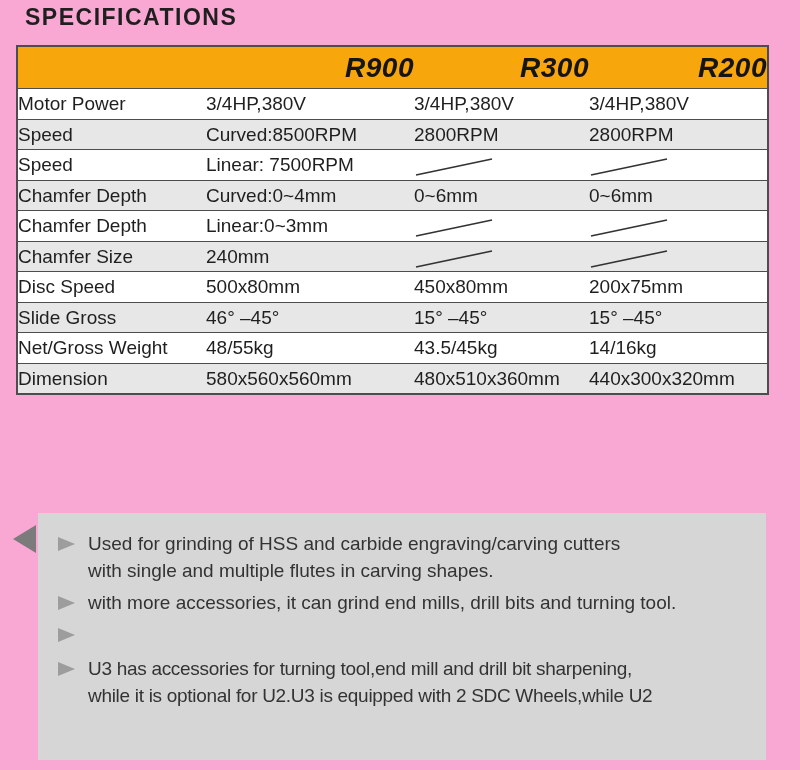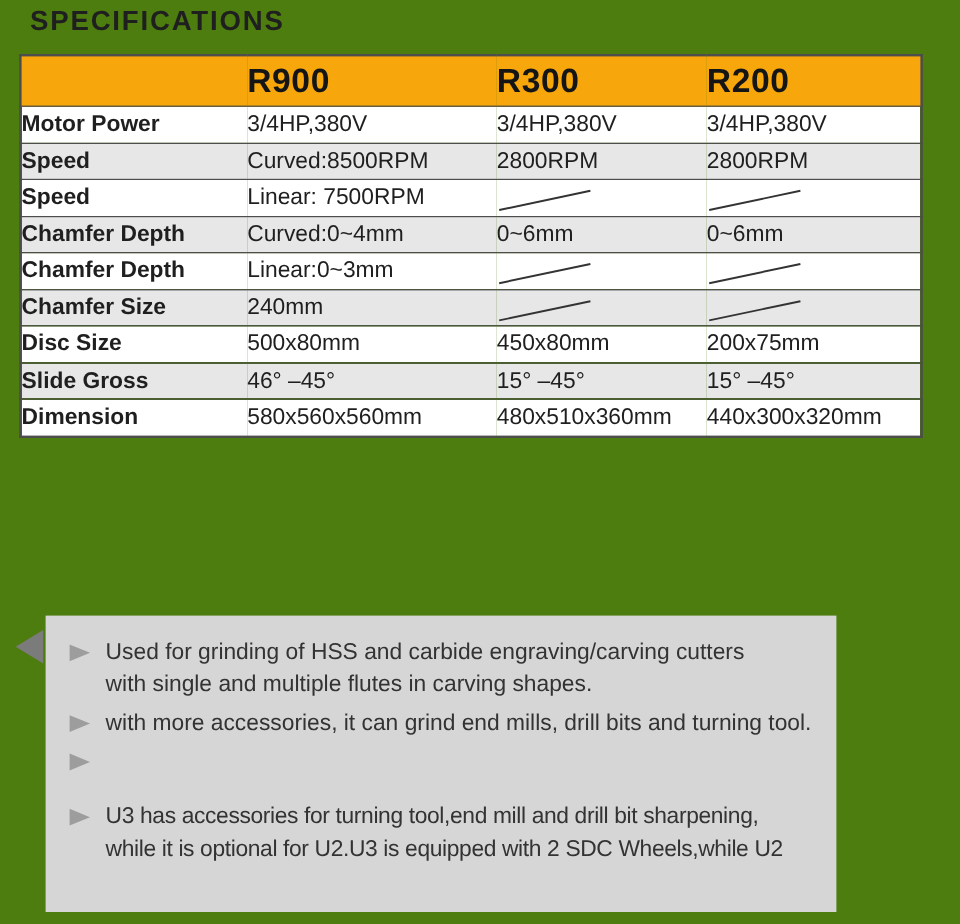--- a/index.html
+++ b/index.html
@@ -2,60 +2,60 @@
 <html style="--header-bg: #F7A60B; --header-text: #151515; --row-shaded-bg: #E7E7E7; --row-bg: #FFFFFF; --table-border: #4D4D4D; --body-text: #1F1F1F; --panel-bg: #D6D6D6; --marker-color: #7B7B7B; --bullet-color: #9D9D9D; --notes-text: #333333;"><head>
 <meta charset="utf-8">
 <style>
   :root{
     --header-bg:#F7A60B; --header-text:#151515; --row-shaded-bg:#E7E7E7; --row-bg:#FFFFFF;
     --table-border:#4D4D4D; --body-text:#1F1F1F; --panel-bg:#D6D6D6;
     --marker-color:#7B7B7B; --bullet-color:#9D9D9D; --notes-text:#333333;
   }
   html,body{margin:0;padding:0;background:#ffffff;}
   body{font-family:"Liberation Sans","DejaVu Sans",sans-serif;}
-  .page{position:relative;width:800px;height:770px;background:#4d7c0f;overflow:hidden;}
+  .page{position:relative;width:800px;height:770px;background:#f9a8d4;overflow:hidden;}
 
   .page-title{
     position:absolute;left:25px;top:4px;margin:0;
     font-size:23px;font-weight:bold;letter-spacing:1.5px;color:var(--body-text);
   }
 
   table.spec{
     position:absolute;left:16px;top:45px;width:753px;
     border-collapse:collapse;table-layout:fixed;
     border:2px solid var(--table-border);
     font-size:19px;color:var(--body-text);
   }
   table.spec th{
     background:var(--header-bg);color:var(--header-text);
-    font-weight:bold;font-size:28px;
-    text-align:left;height:41px;padding:0;letter-spacing:0.5px;
+    font-style:italic;font-weight:bold;font-size:28px;
+    text-align:right;height:41px;padding:0;letter-spacing:0.5px;
   }
   table.spec td{
     height:29.5px;padding:0;vertical-align:middle;line-height:1;
     border-top:1px solid var(--table-border);
     white-space:nowrap;overflow:hidden;
   }
   table.spec tbody tr:nth-child(even) td{background:var(--row-shaded-bg);}
   table.spec tbody tr:nth-child(odd)  td{background:var(--row-bg);}
-  td.label-cell{padding-left:9px;font-weight:bold;}
+  td.label-cell{padding-left:9px;}
   svg.slash{display:block;margin-top:5px;}
 
   .notes-wrap{position:absolute;left:0;top:513px;width:800px;}
   .left-marker{
     position:absolute;left:13px;top:12px;width:0;height:0;
     border-right:23px solid var(--marker-color);
     border-top:14px solid transparent;border-bottom:14px solid transparent;
   }
   .notes-panel{
-    position:absolute;left:38px;top:0;width:659px;height:247px;
+    position:absolute;left:38px;top:0;width:728px;height:247px;
     background:var(--panel-bg);box-sizing:border-box;padding:17px 0 0 20px;
   }
   .note-item{display:flex;align-items:flex-start;margin-bottom:5px;}
-  .note-item:last-child{margin-top:25px;letter-spacing:-0.3px;}
+  .note-item:last-child{margin-top:13px;letter-spacing:-0.3px;}
   .bullet{
     flex:0 0 auto;width:0;height:0;margin:7px 13px 0 0;
     border-left:17px solid var(--bullet-color);
     border-top:7px solid transparent;border-bottom:7px solid transparent;
   }
   .note-text{font-size:19px;line-height:27px;color:var(--notes-text);}
 </style>
 </head>
 <body>
 
@@ -133,32 +133,38 @@
               <line x1="2" y1="18" x2="78" y2="2" stroke="#333" stroke-width="1.6"></line>
             </svg>
           </td>
           <td class="value-cell">
             <svg class="slash" width="80" height="20" viewBox="0 0 80 20">
               <line x1="2" y1="18" x2="78" y2="2" stroke="#333" stroke-width="1.6"></line>
             </svg>
           </td>
         </tr>
         <tr>
-          <td class="label-cell">Disc Size</td>
+          <td class="label-cell">Disc Speed</td>
           <td class="value-cell">500x80mm</td>
           <td class="value-cell">450x80mm</td>
           <td class="value-cell">200x75mm</td>
         </tr>
         <tr>
           <td class="label-cell">Slide Gross</td>
           <td class="value-cell">46° –45°</td>
           <td class="value-cell">15° –45°</td>
           <td class="value-cell">15° –45°</td>
         </tr>
         <tr>
+          <td class="label-cell">Net/Gross Weight</td>
+          <td class="value-cell">48/55kg</td>
+          <td class="value-cell">43.5/45kg</td>
+          <td class="value-cell">14/16kg</td>
+        </tr>
+        <tr>
           <td class="label-cell">Dimension</td>
           <td class="value-cell">580x560x560mm</td>
           <td class="value-cell">480x510x360mm</td>
           <td class="value-cell">440x300x320mm</td>
         </tr>
       </tbody>
   </table>
 
   <div class="notes-wrap">
     <span class="left-marker"></span>

